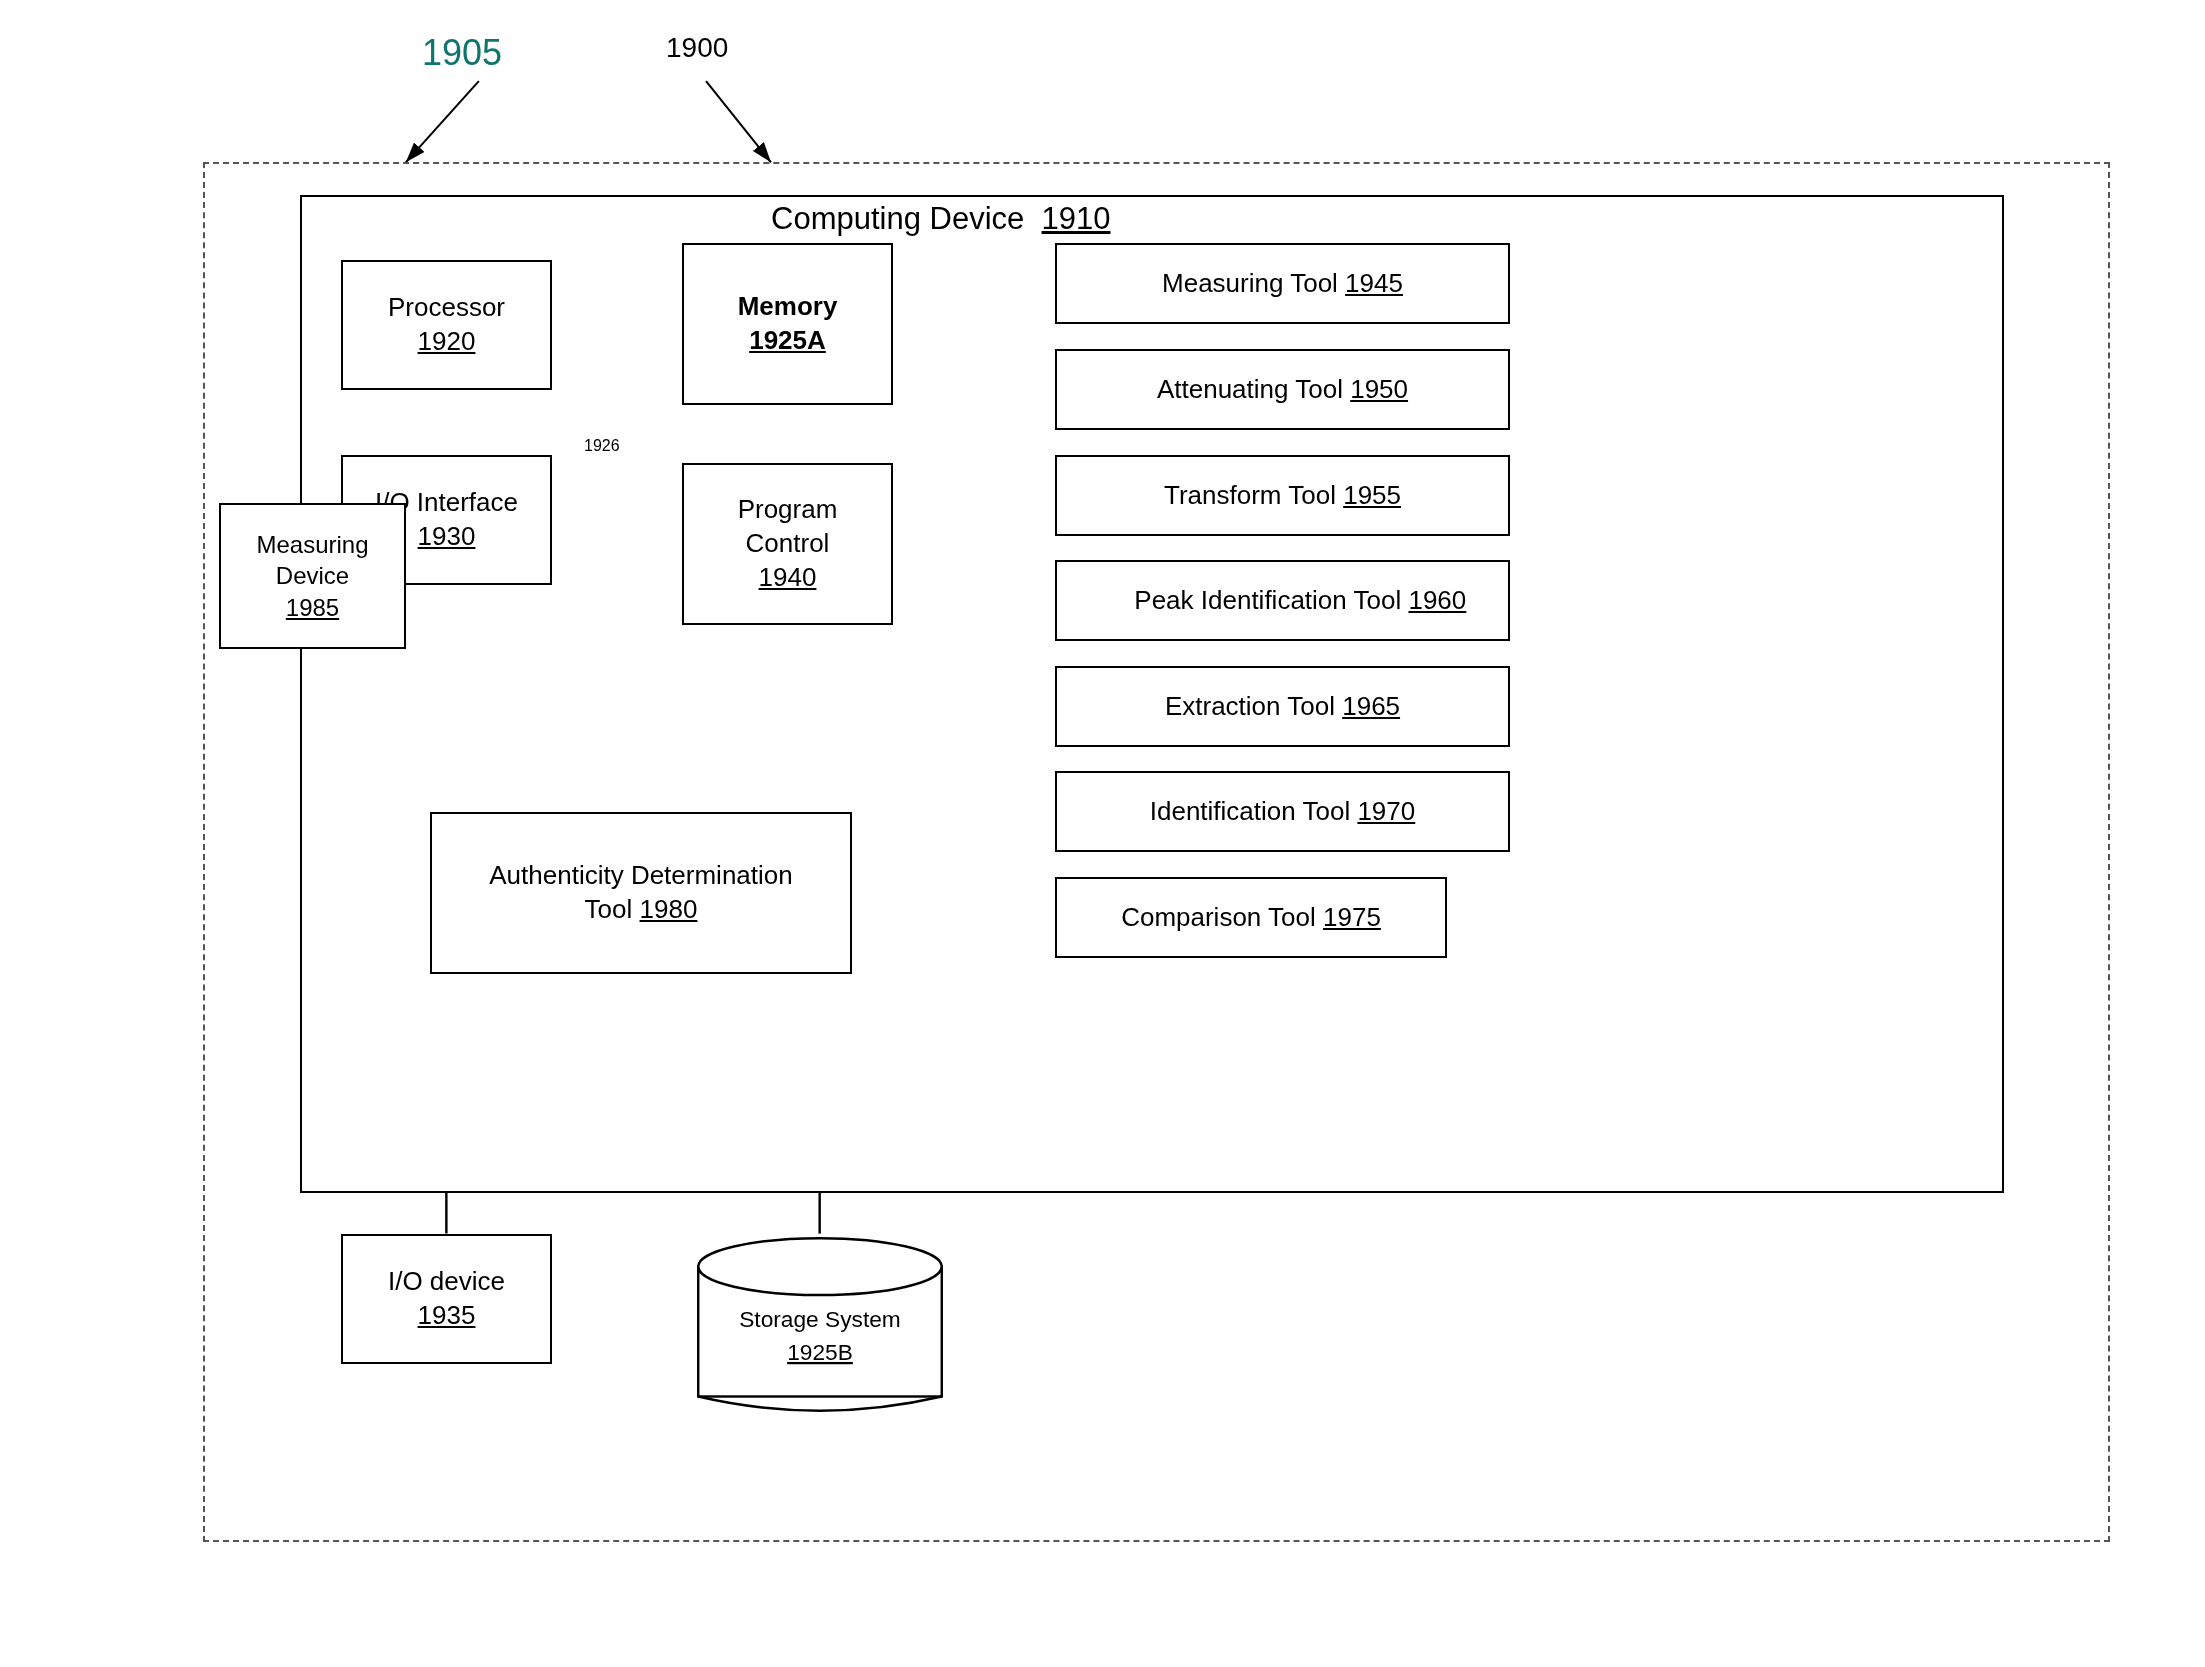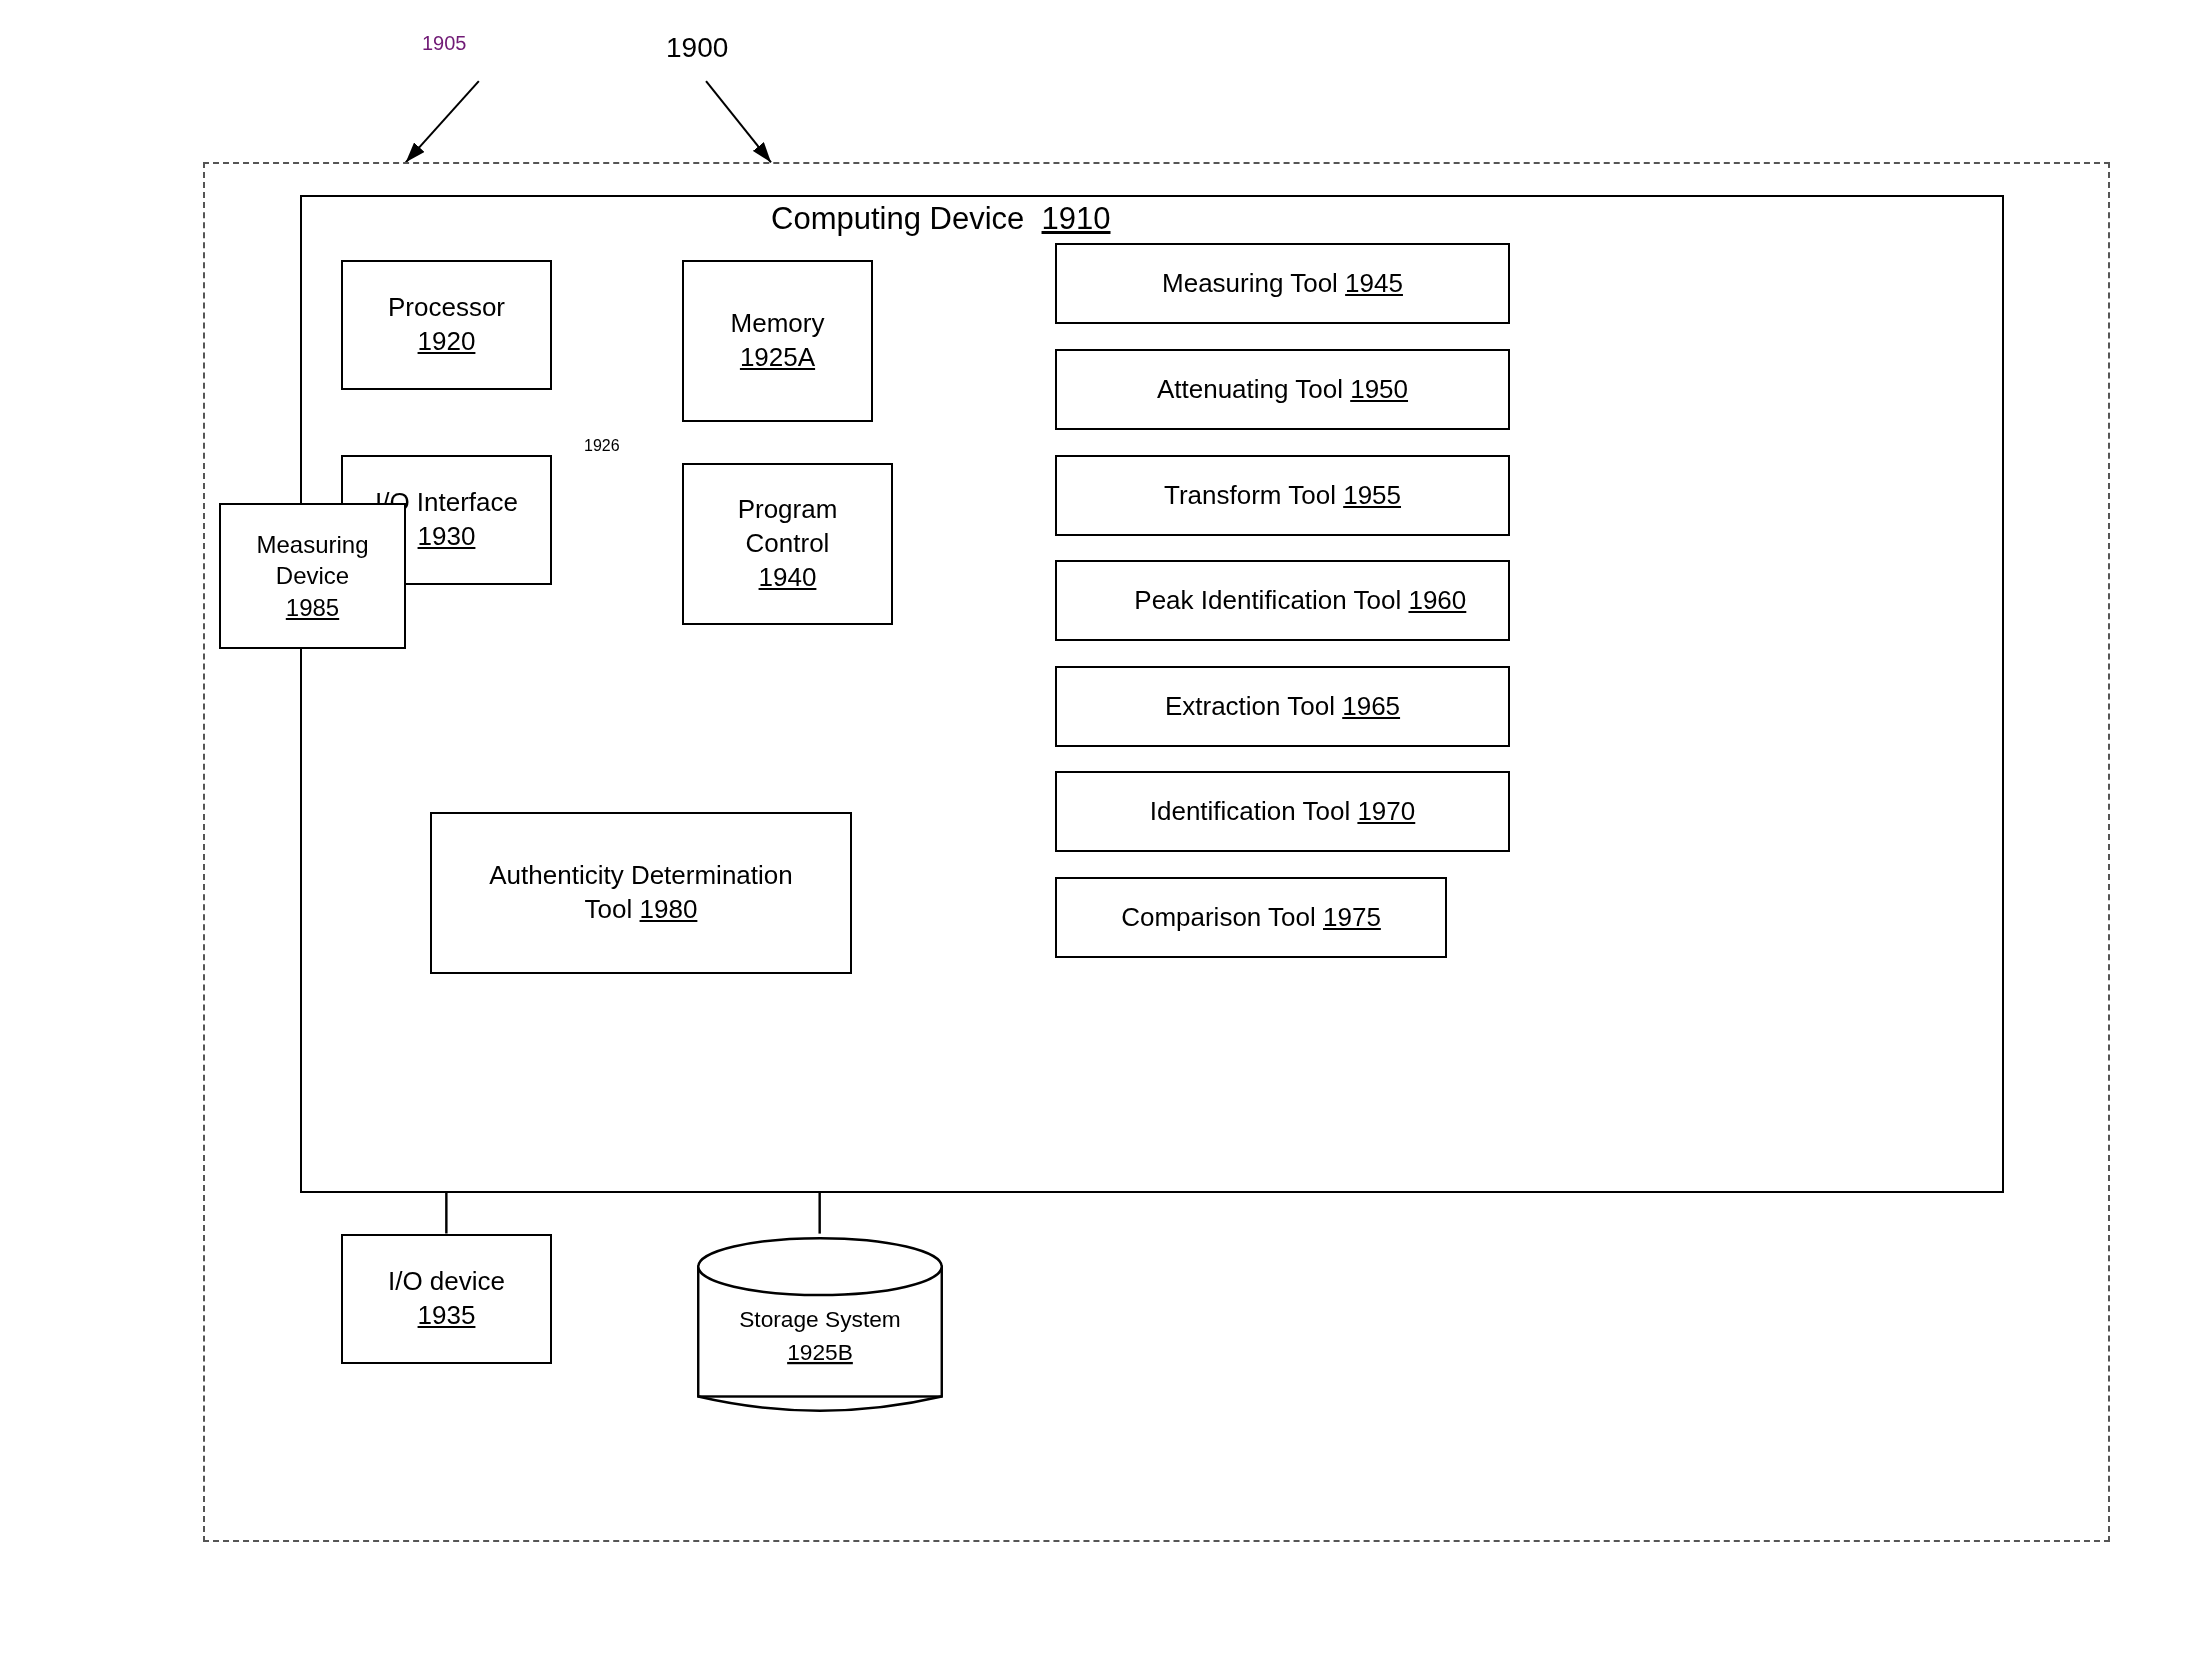--- a/index.html
+++ b/index.html
@@ -15,22 +15,22 @@
       position: absolute;
       top: 0; left: 0;
       width: 2205px;
       height: 1667px;
     }
     
     .label-1905 {
       position: absolute;
       top: 32px;
       left: 422px;
-      font-size: 20px;
-      color: #701a75;
+      font-size: 36px;
+      color: #0f766e;
     }
     .label-1900 {
       position: absolute;
       top: 32px;
       left: 666px;
       font-size: 28px;
       color: #000;
     }
     
     .arrow-svg {
@@ -98,24 +98,25 @@
     
     .io-interface-box {
       top: 455px;
       left: 341px;
       width: 211px;
       height: 130px;
     }
 
     
     .memory-box {
-      top: 260px;
+      top: 243px;
       left: 682px;
-      width: 191px;
+      width: 211px;
       height: 162px;
+      font-weight: bold;
     }
 
     
     .program-control-box {
       top: 463px;
       left: 682px;
       width: 211px;
       height: 162px;
     }
 

